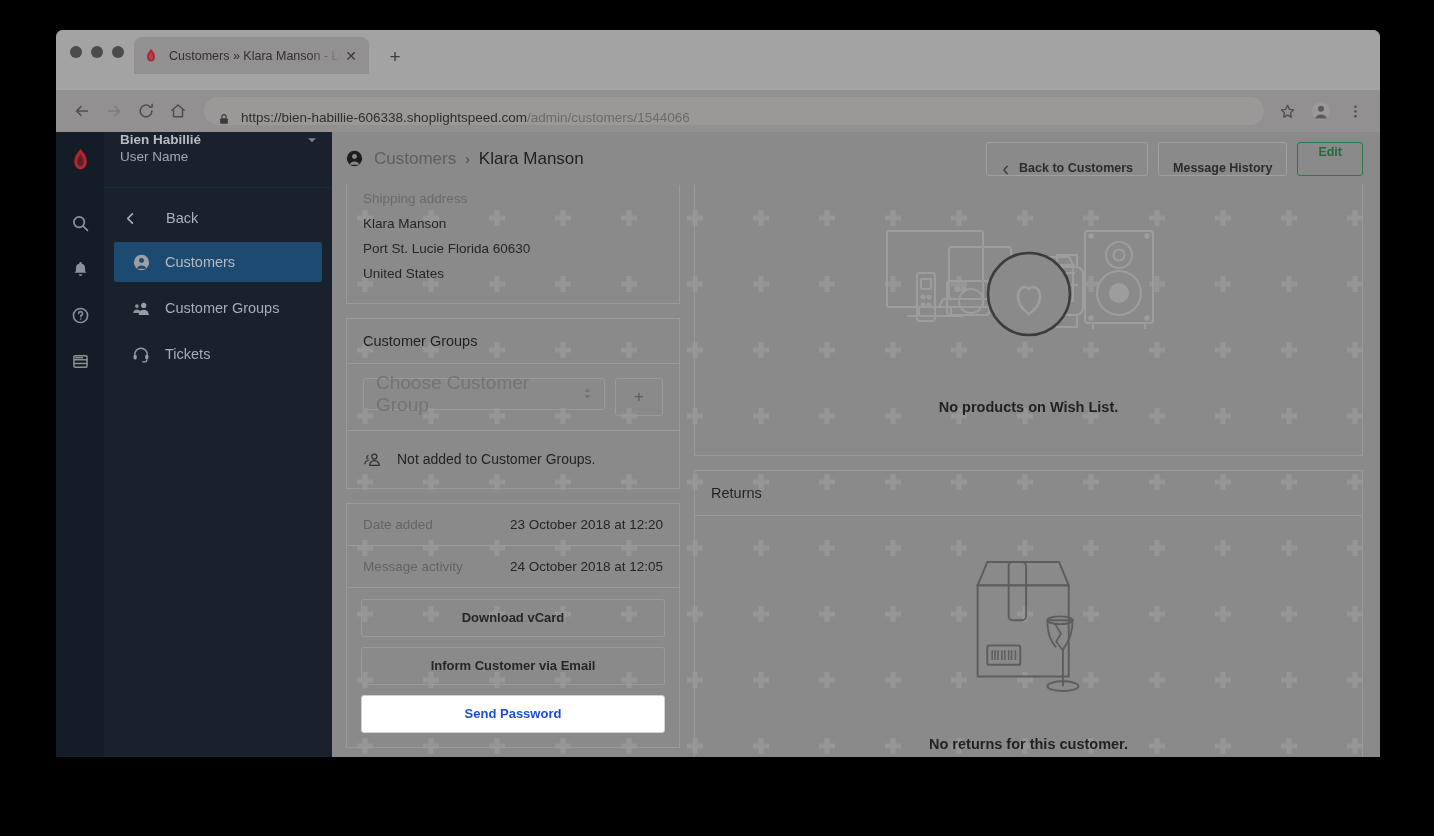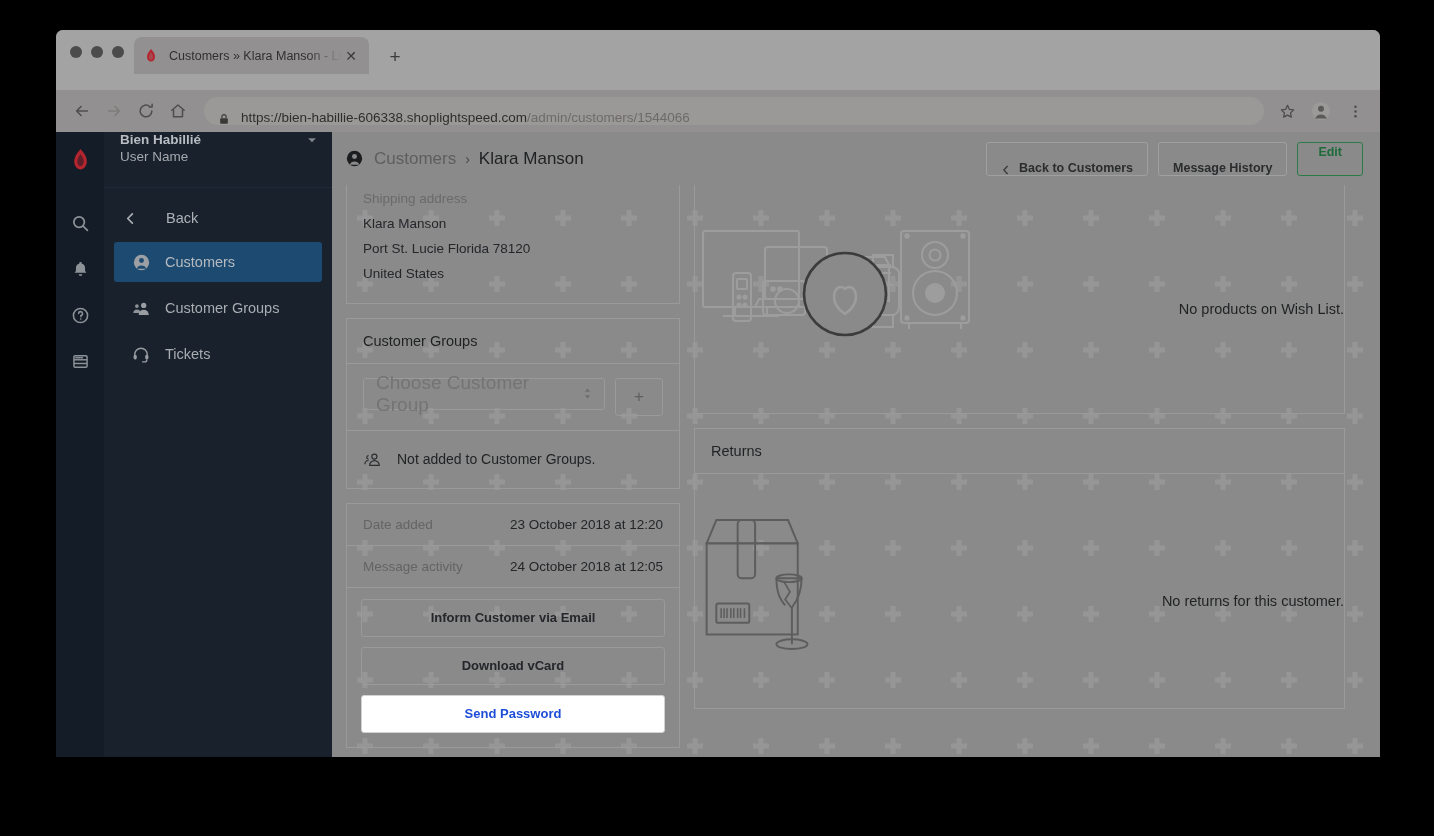--- a/index.html
+++ b/index.html
@@ -221,21 +221,21 @@
     border: 1px solid #2c7a48;
     color: #1f6b3b;
     padding: 16px 20px;
   }
 
   
   .body-scroll {
     flex: 1 1 auto;
     position: relative;
     overflow: hidden;
-    padding: 0 35px 0 14px;
+    padding: 0 17px 0 14px;
     display: flex;
     gap: 14px;
   }
   .plusbg {
     position: absolute; inset: 0;
     pointer-events: none;
     opacity: 1;
   }
 
   .col-left { width: 334px; flex: 0 0 334px; position: relative; z-index: 2; }
@@ -329,23 +329,24 @@
     color: #1d4ed8;
     margin-bottom: 0;
   }
 
   
   .empty-card {
     border: 1px solid #9a9a9a;
     margin-bottom: 14px;
   }
   .empty-body {
-    display: flex; flex-direction: row;
+    display: flex; flex-direction: column;
     align-items: center; justify-content: space-between;
     padding: 34px 0 40px;
+    font-weight: bold;
   }
   .empty-text {
     font-size: 14.5px; color: #1f2123;
     margin-top: 26px;
   }
   .wish-card { border: 1px solid #9a9a9a; border-top: none; margin-bottom: 14px; }
 </style>
 </head>
 <body>
 
@@ -571,21 +572,21 @@
               </pattern>
             </defs>
             <rect width="100%" height="100%" fill="url(#plusPat)"></rect>
           </svg>
 
           <div class="col-left">
 
             <div class="addr-card">
               <div class="addr-label">Shipping address</div>
               <div class="addr-line">Klara Manson</div>
-              <div class="addr-line">Port St. Lucie Florida 78120</div>
+              <div class="addr-line">Port St. Lucie Florida 60630</div>
               <div class="addr-line">United States</div>
             </div>
 
             <div class="card">
               <div class="card-head">Customer Groups</div>
               <div class="card-sec">
                 <div class="grp-row">
                   <div class="grp-select">
                     <span class="sel-label">Choose Customer Group</span>
                     <span class="sel-arrows">
@@ -614,22 +615,22 @@
             <div class="card">
               <div class="meta-row">
                 <span class="meta-key">Date added</span>
                 <span class="meta-val">23 October 2018 at 12:20</span>
               </div>
               <div class="meta-row">
                 <span class="meta-key">Message activity</span>
                 <span class="meta-val">24 October 2018 at 12:05</span>
               </div>
               <div class="actions">
+                <button class="abtn">Download vCard</button>
                 <button class="abtn">Inform Customer via Email</button>
-                <button class="abtn">Download vCard</button>
                 <button class="abtn highlight">Send Password</button>
               </div>
             </div>
 
           </div>
 
           <div class="col-right">
 
             <div class="wish-card">
               <div class="empty-body">

